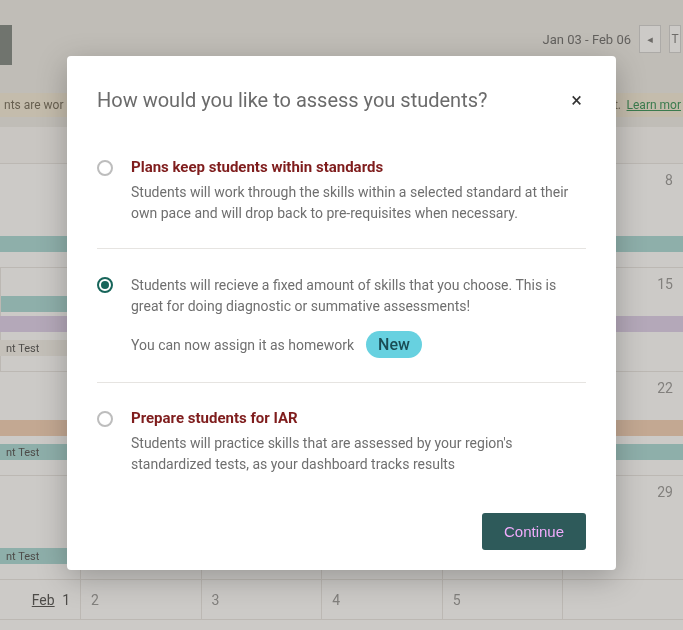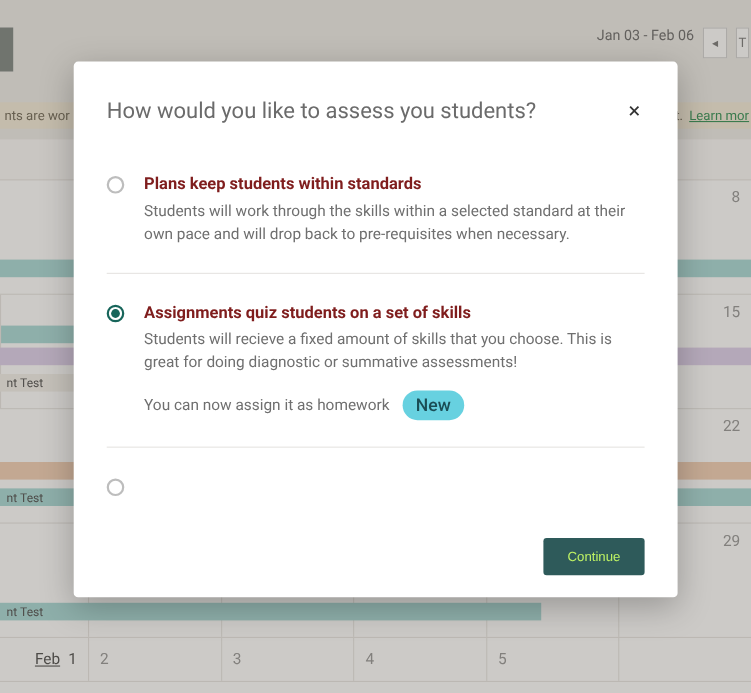--- a/index.html
+++ b/index.html
@@ -16,21 +16,21 @@
     .bg-layer {
       position: absolute;
       inset: 0;
       background: #eceae6;
     }
     .bg-toolbar {
       position: absolute;
       top: 25px;
       right: 0;
       display: flex;
-      align-items: flex-start;
+      align-items: center;
       gap: 8px;
       padding-right: 2px;
     }
     .bg-date-range {
       color: #555;
       font-size: 13px;
     }
     .bg-nav-btn {
       width: 22px;
       height: 28px;
@@ -221,22 +221,22 @@
       border-radius: 14px;
       font-weight: 500;
     }
     .modal-footer {
       padding: 14px 30px 0 30px;
       display: flex;
       justify-content: flex-end;
     }
     .btn-continue {
       background: #2e5a5a;
-      color: #bef264;
-      font-size: 12px;
+      color: #f0abfc;
+      font-size: 15px;
       padding: 10px 22px;
       border: none;
       border-radius: 3px;
       cursor: pointer;
     }
   </style>
 </head>
 <body>
 
 <div class="bg-layer">
@@ -335,29 +335,32 @@
       <div class="radio"></div>
       <div class="option-content">
         <div class="option-title">Plans keep students within standards</div>
         <div class="option-desc">Students will work through the skills within a selected standard at their own pace and will drop back to pre-requisites when necessary.</div>
       </div>
     </div>
 
     <div class="option">
       <div class="radio selected"></div>
       <div class="option-content">
-        <div class="option-title">Assignments quiz students on a set of skills</div>
         <div class="option-desc">Students will recieve a fixed amount of skills that you choose. This is great for doing diagnostic or summative assessments!</div>
         <div class="option-extra">
           <span>You can now assign it as homework</span>
           <span class="badge-new">New</span>
         </div>
       </div>
     </div>
 
     <div class="option">
       <div class="radio"></div>
+      <div class="option-content">
+        <div class="option-title">Prepare students for IAR</div>
+        <div class="option-desc">Students will practice skills that are assessed by your region's standardized tests, as your dashboard tracks results</div>
+      </div>
     </div>
   </div>
   <div class="modal-footer">
     <button class="btn-continue">Continue</button>
   </div>
 </div>
 
 </body></html>

